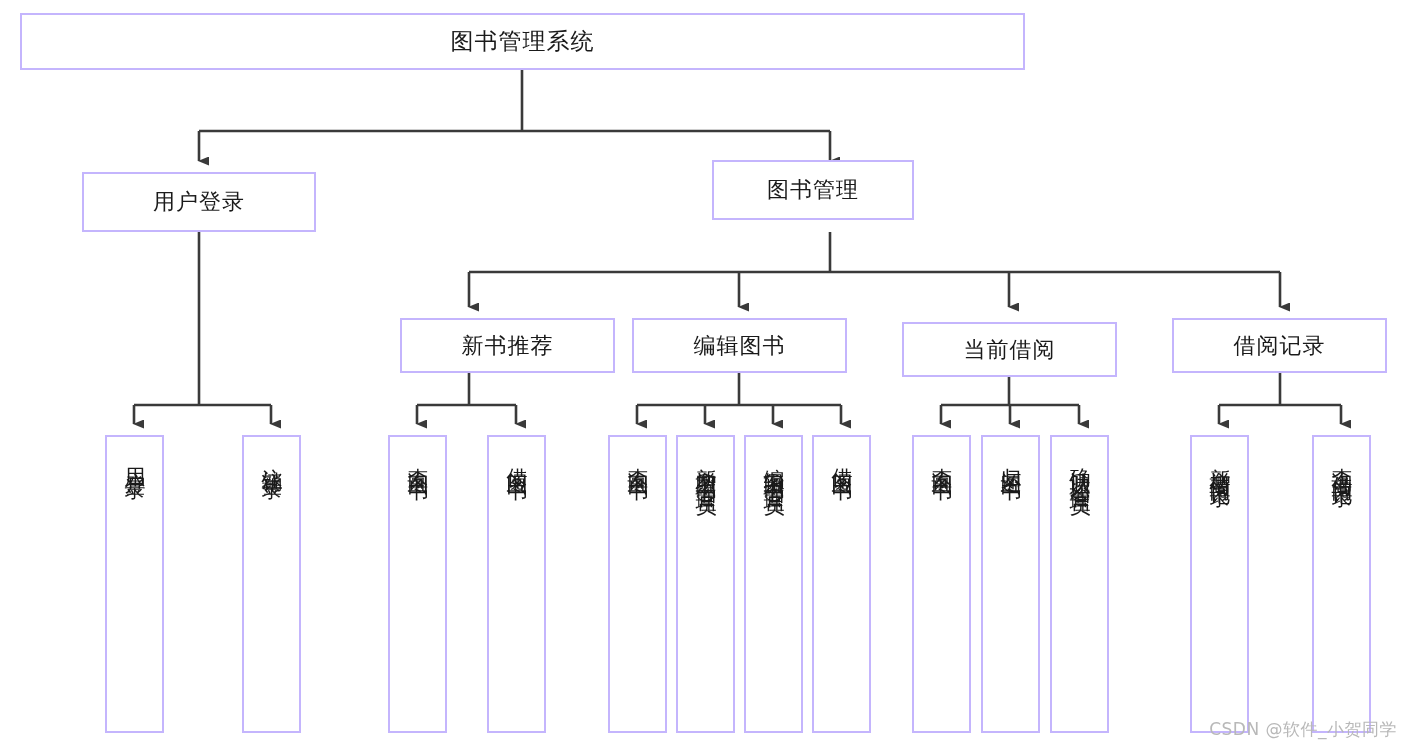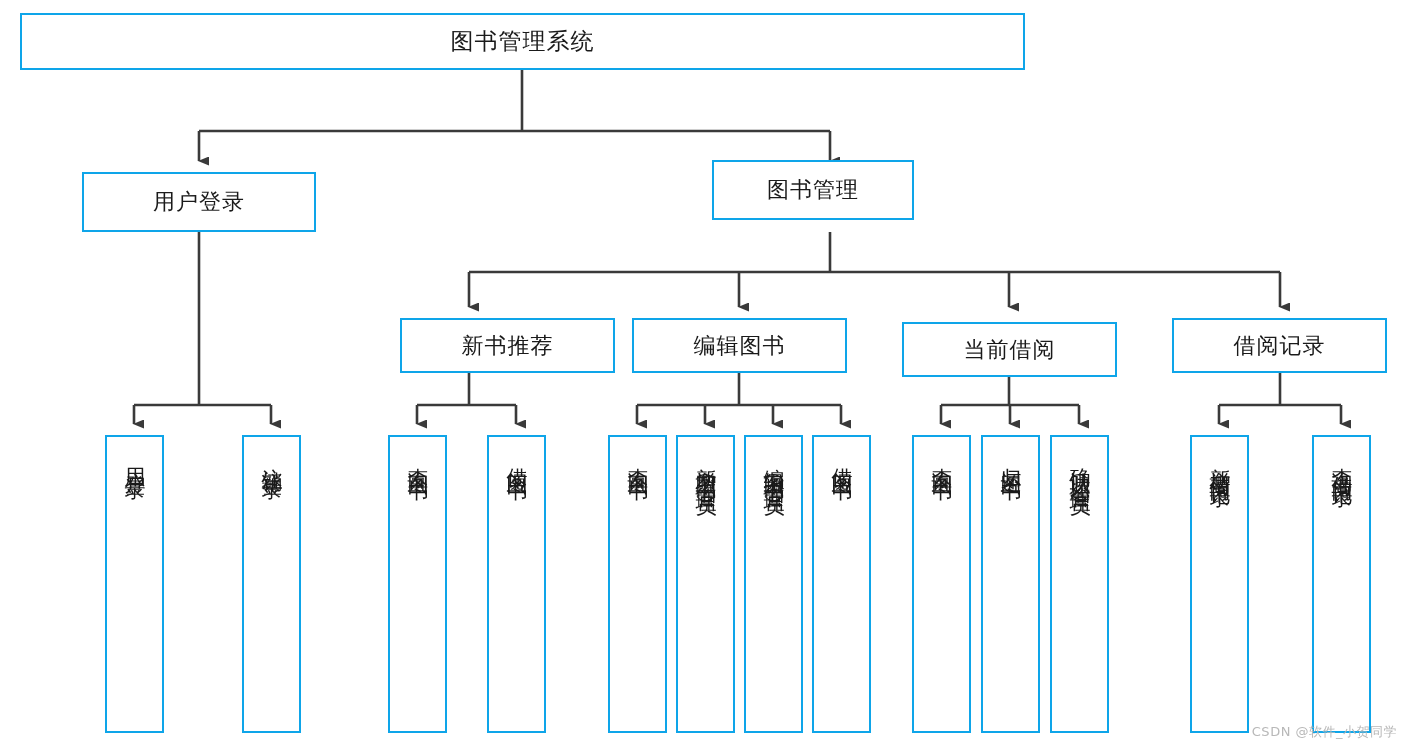--- a/index.html
+++ b/index.html
@@ -22,21 +22,21 @@
     left: 0;
     top: 0;
     width: 1405px;
     height: 747px;
     pointer-events: none;
   }
   .node {
     position: absolute;
     box-sizing: border-box;
     background: #ffffff;
-    border: 2px solid #0ea5e9;
+    border: 2px solid #c4b5fd;
     display: flex;
     align-items: center;
     justify-content: center;
     color: #1a1a1a;
   }
   .node .lbl {
     display: block;
     text-align: center;
     line-height: 1.05;
   }
@@ -59,21 +59,21 @@
     text-orientation: upright;
     font-size: 21px;
     letter-spacing: 4px;
     line-height: 1;
     white-space: nowrap;
   }
   .watermark {
     position: absolute;
     right: 8px;
     bottom: 6px;
-    font-size: 13px;
+    font-size: 17px;
     color: #b8b8b8;
     letter-spacing: 0.5px;
     white-space: nowrap;
   }
 </style>
 </head>
 <body>
 
 <div id="canvas">
 

